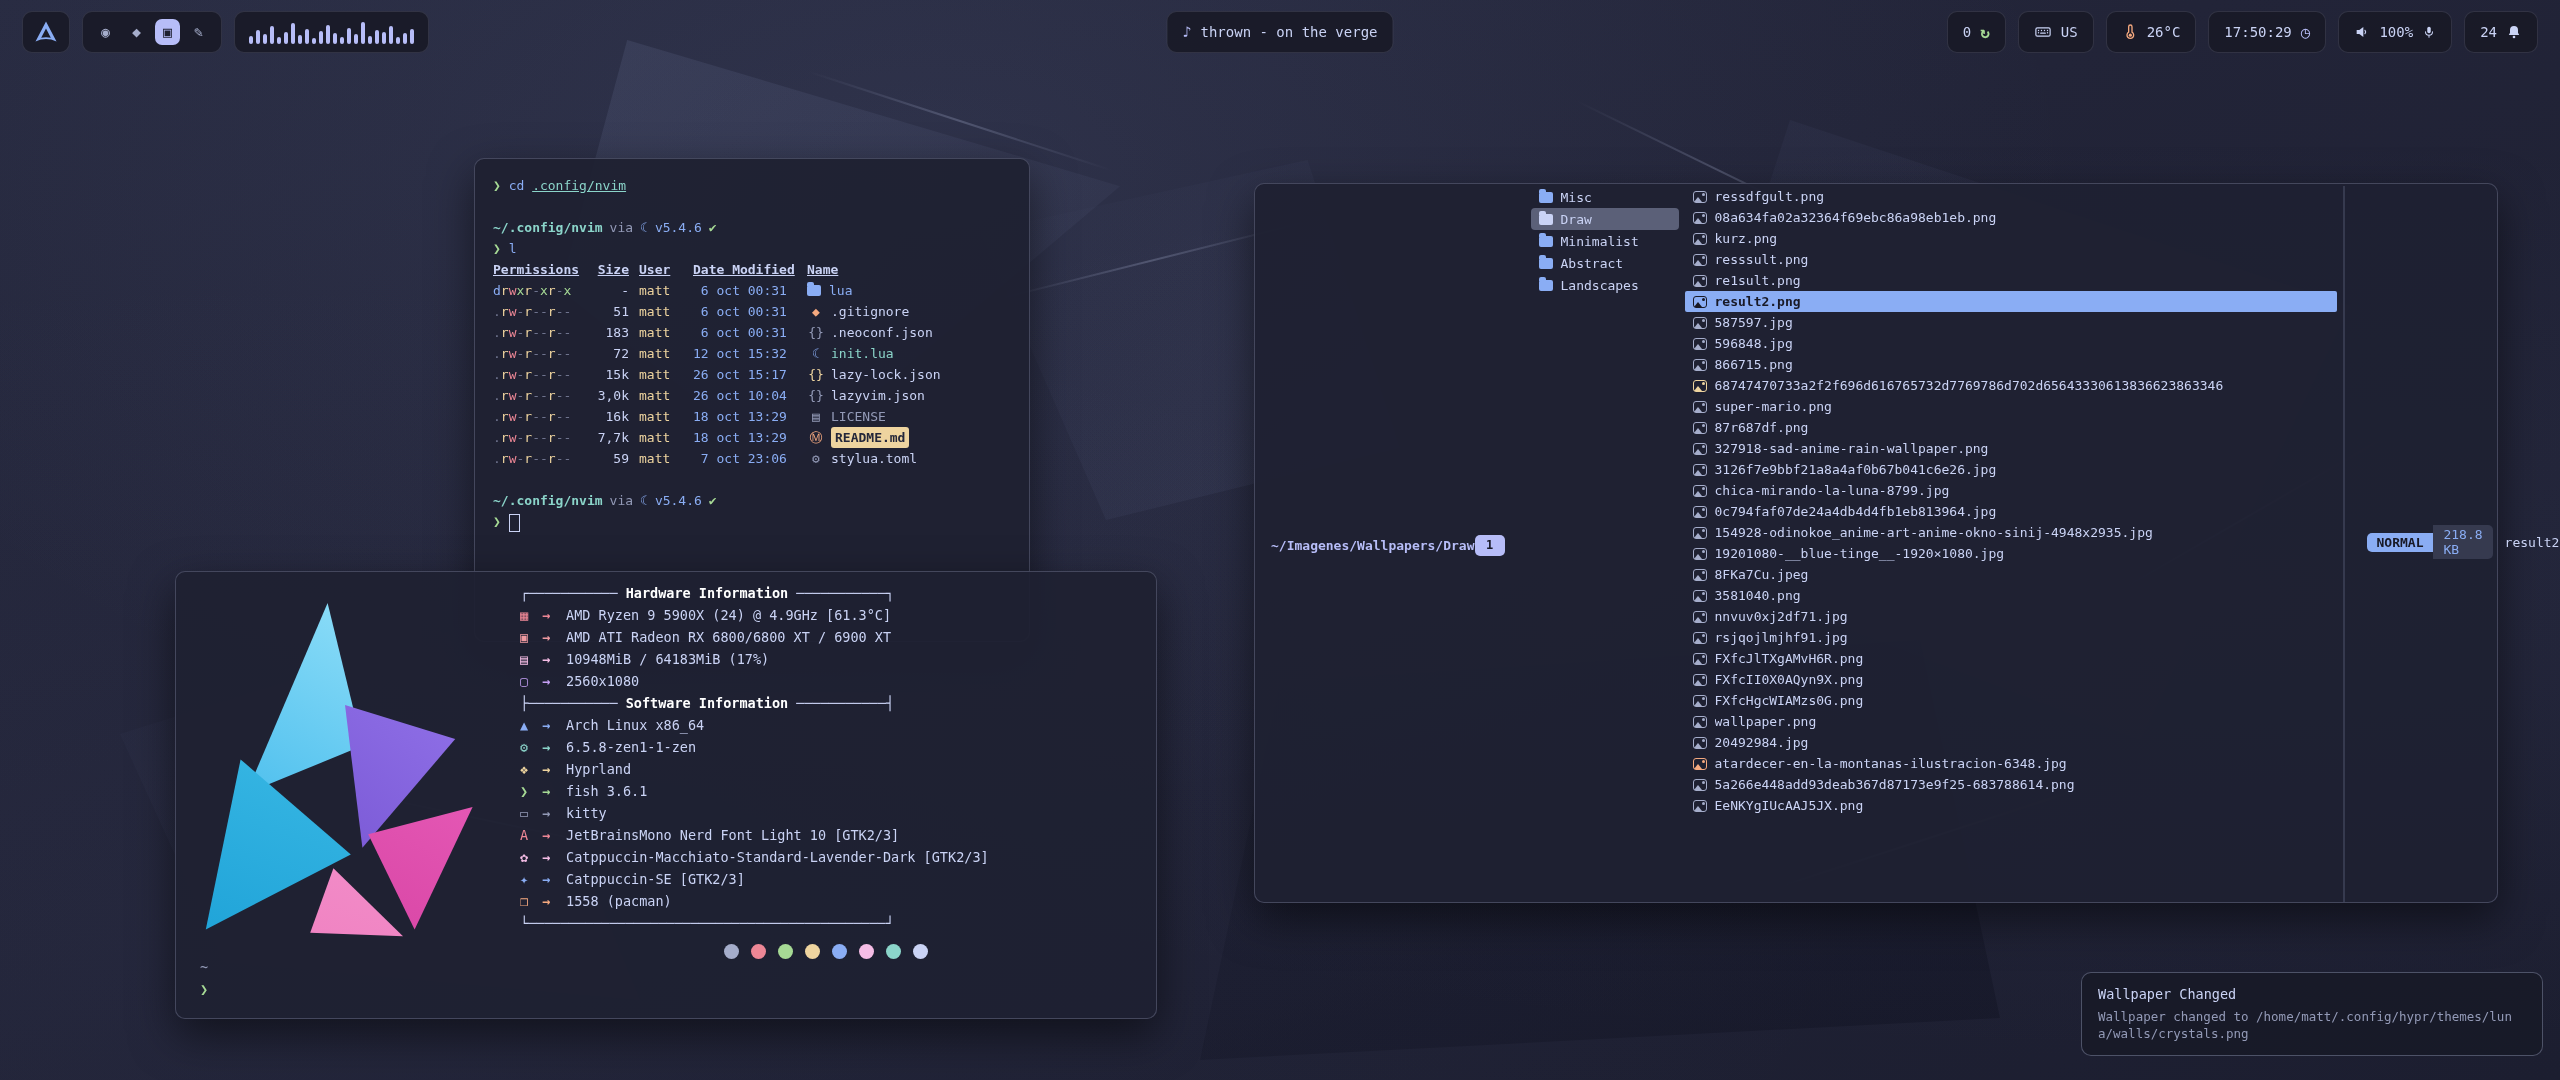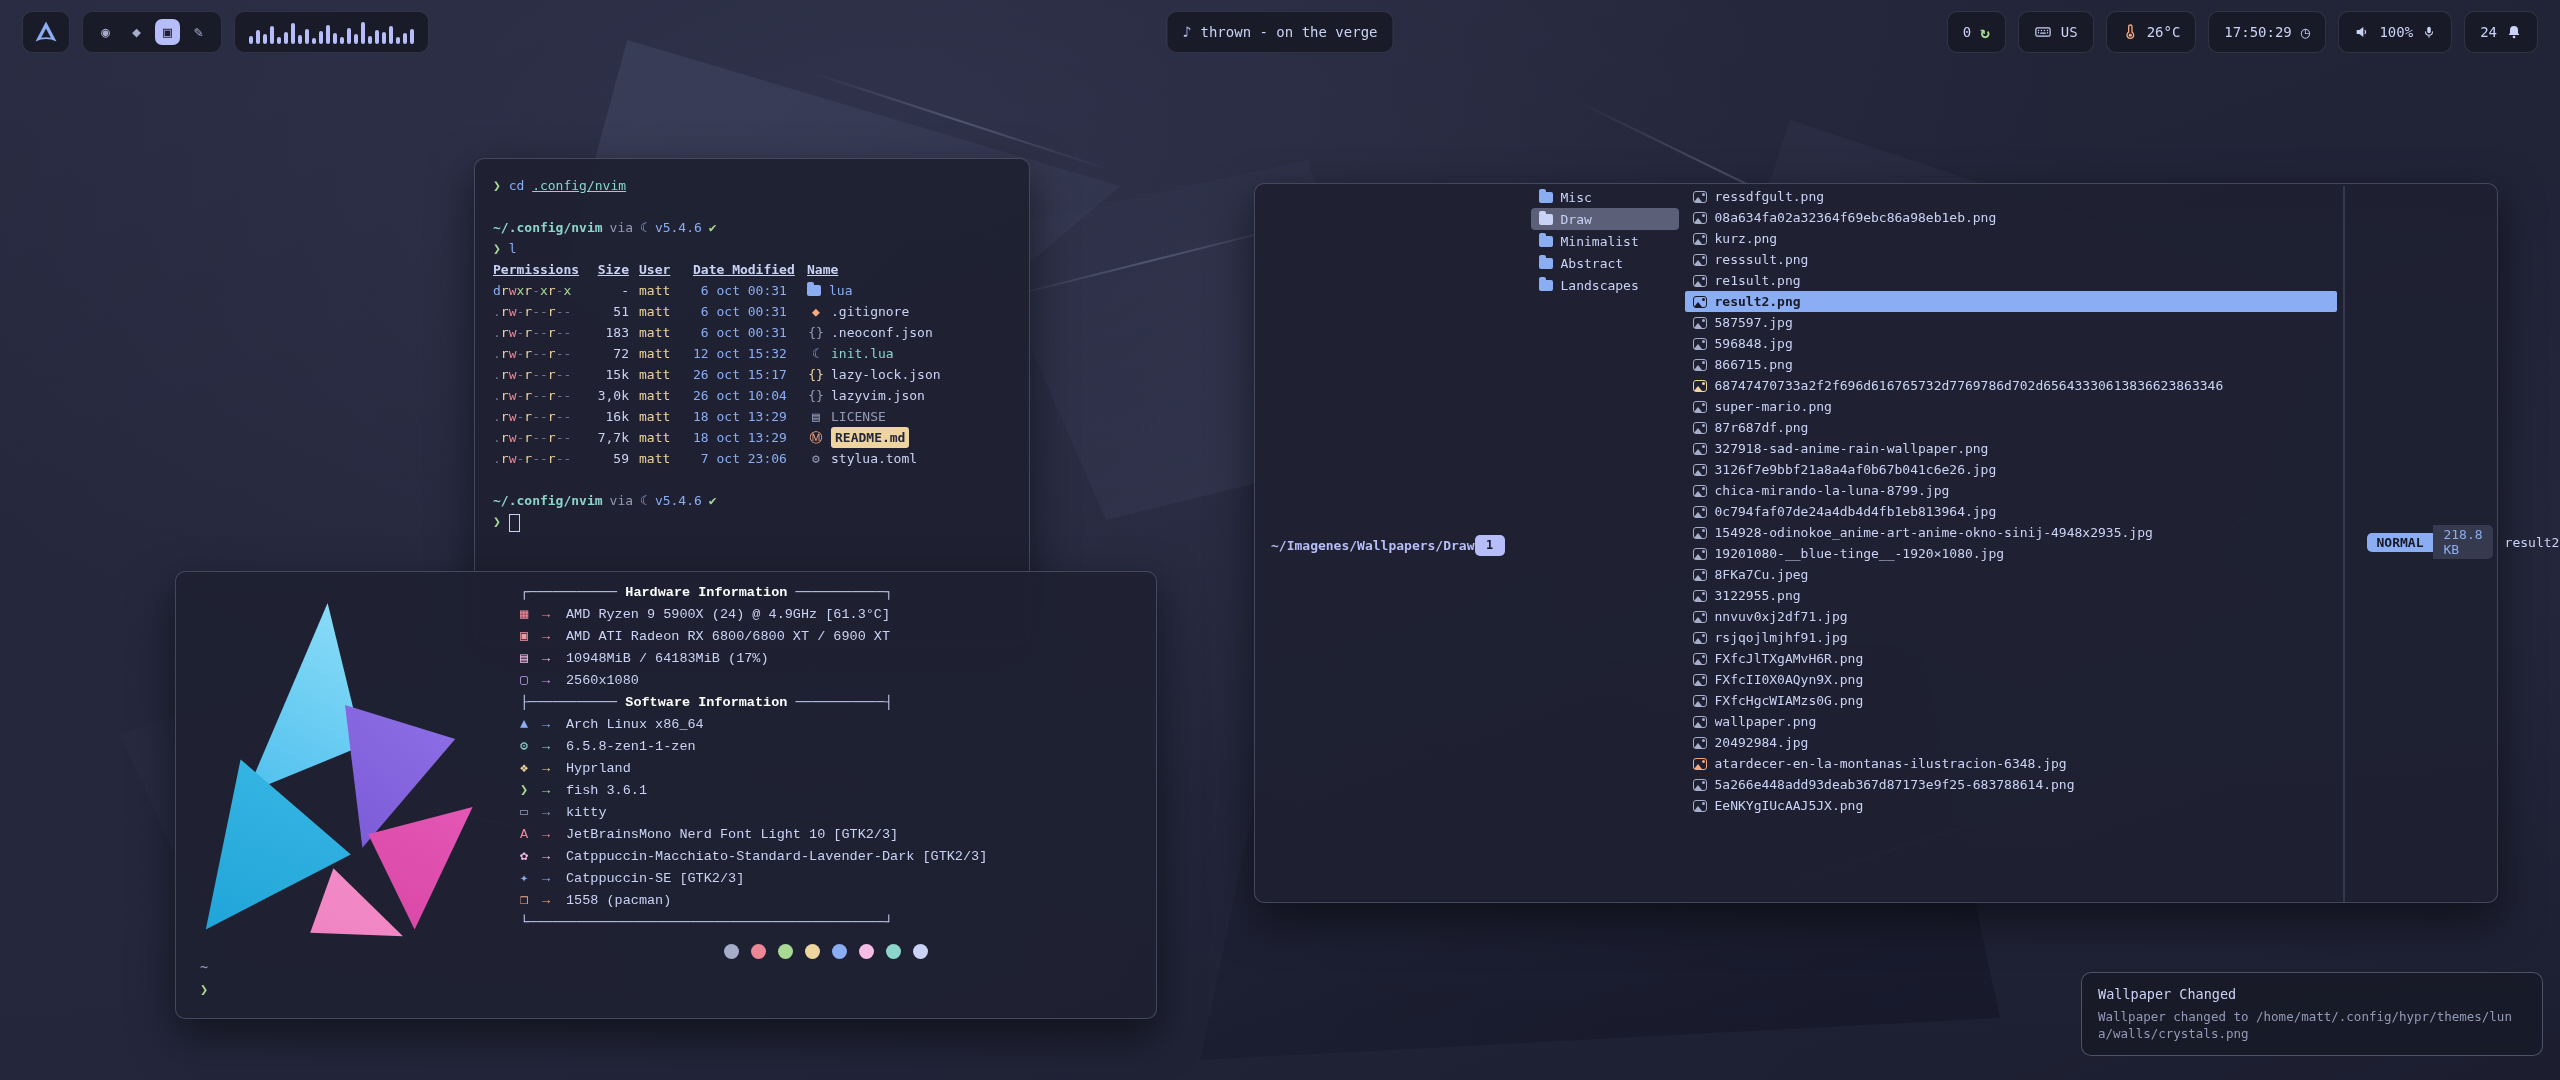--- a/index.html
+++ b/index.html
@@ -68,21 +68,21 @@
   .hdr span{color:#cad3f5;font-weight:bold;}
   .nm-cell{display:flex;align-items:center;min-width:0;}
   .fic{width:18px;display:inline-flex;justify-content:center;align-items:center;margin-right:6px;font-style:normal;flex:none;}
   .fname{color:#cad3f5;white-space:pre;}
   .fname.hl{background:#eed49f;color:#24273a;border-radius:3px;padding:0 4px;font-weight:bold;}
   .pc-d{color:#8aadf4;} .pc-r{color:#eed49f;} .pc-w{color:#ed8796;} .pc-x{color:#a6da95;} .pc-o{color:#6e738d;}
   .cursor{display:inline-block;width:9px;height:16px;border:1.5px solid #cad3f5;vertical-align:middle;margin-left:8px;}
 
   
   .fetchwin{left:175px;top:571px;width:982px;height:448px;padding:18px 24px;font-size:13.5px;display:flex;flex-direction:column;}
-  .fetch-row{display:flex;align-items:center;gap:30px;flex:1;min-height:0;font-family:Liberation Mono, monospace;}
+  .fetch-row{display:flex;align-items:center;gap:30px;flex:1;min-height:0;}
   .logo{position:relative;width:290px;height:340px;flex:none;}
   .tri{position:absolute;inset:0;}
   .t1{clip-path:polygon(44% 0,16% 56%,56% 42%);background:linear-gradient(210deg,#9fe6fb,#56c3ef 60%,#2fa8e0);}
   .t2{clip-path:polygon(14% 46%,2% 96%,52% 74%);background:linear-gradient(200deg,#4ec9ee,#1fa3d8);}
   .t3{clip-path:polygon(50% 30%,88% 40%,56% 72%);background:linear-gradient(220deg,#9a7bf0,#6a48c8);}
   .t4{clip-path:polygon(58% 68%,94% 60%,74% 96%);background:linear-gradient(210deg,#f06ac4,#d33d9e);}
   .t5{clip-path:polygon(46% 78%,70% 98%,38% 97%);background:linear-gradient(200deg,#f8a8d8,#ef7fc0);}
   .fetch-info{flex:1;min-width:0;}
   .fline{line-height:22px;height:22px;}
   .info-row{display:flex;align-items:center;}
@@ -580,21 +580,21 @@
           <div class="fm-row">
             <i class="img-glyph"></i>
             <span class="fm-name">19201080-__blue-tinge__-1920×1080.jpg</span>
           </div>
           <div class="fm-row">
             <i class="img-glyph"></i>
             <span class="fm-name">8FKa7Cu.jpeg</span>
           </div>
           <div class="fm-row">
             <i class="img-glyph"></i>
-            <span class="fm-name">3122955.png</span>
+            <span class="fm-name">3581040.png</span>
           </div>
           <div class="fm-row">
             <i class="img-glyph"></i>
             <span class="fm-name">nnvuv0xj2df71.jpg</span>
           </div>
           <div class="fm-row">
             <i class="img-glyph"></i>
             <span class="fm-name">rsjqojlmjhf91.jpg</span>
           </div>
           <div class="fm-row">

